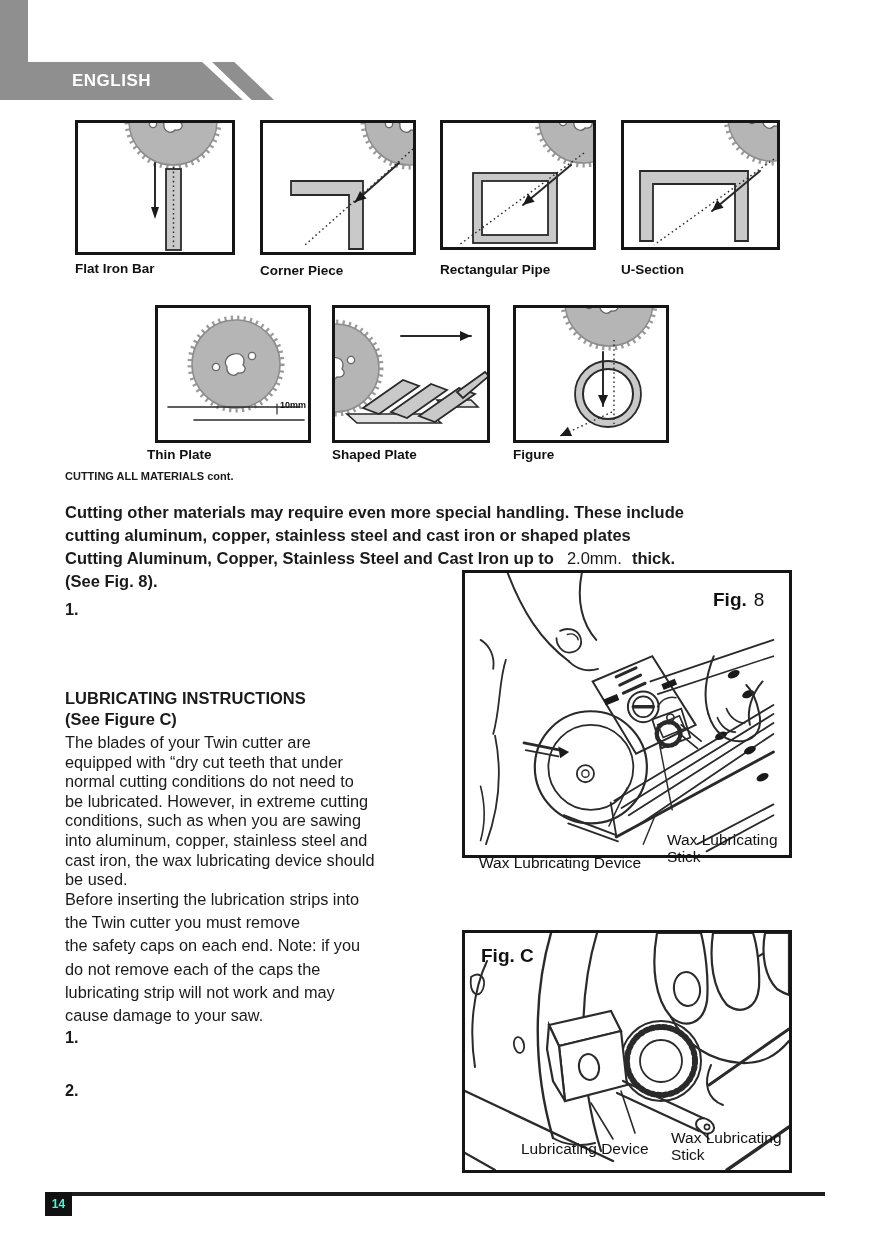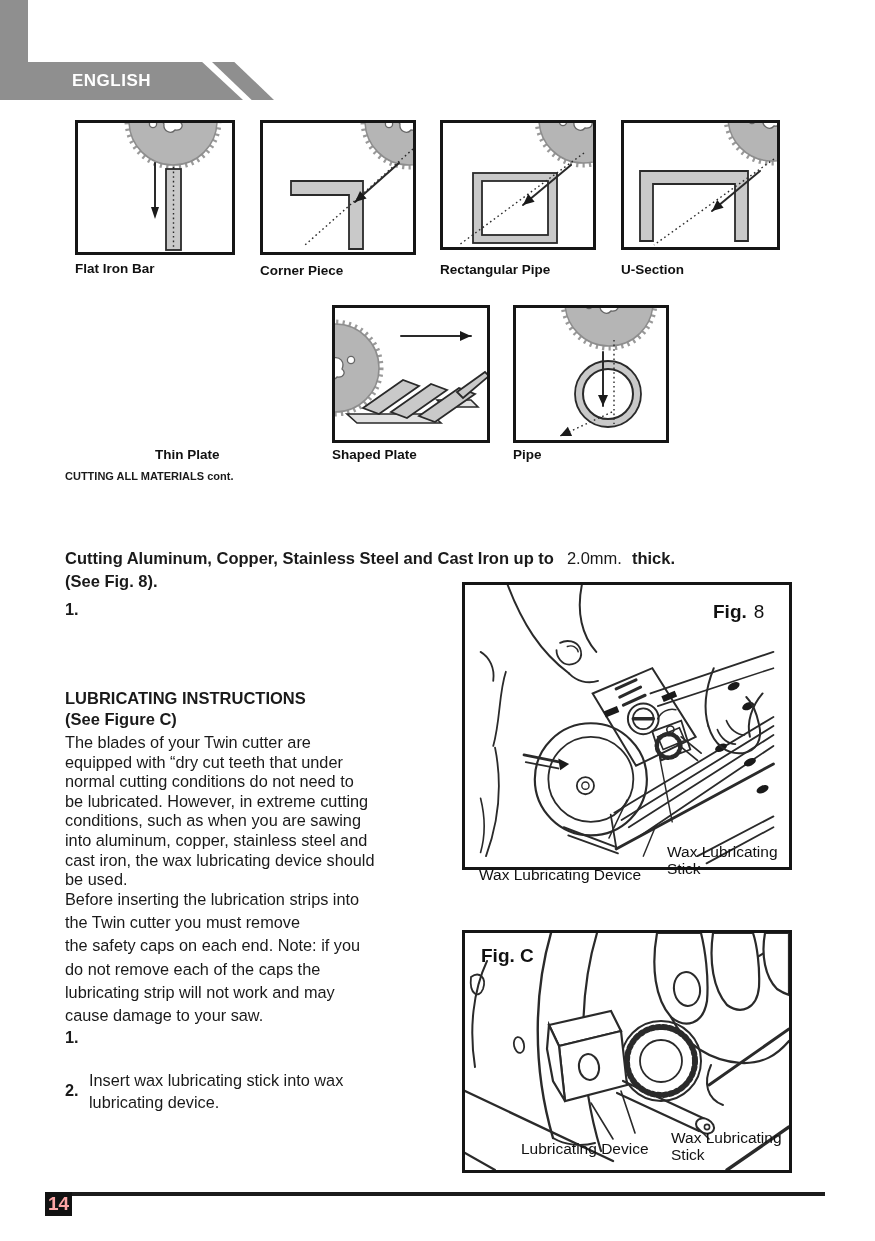--- a/index.html
+++ b/index.html
@@ -39,21 +39,21 @@
 
   
   .figcap{position:absolute;font-size:19px;color:#111;}
   .figcap .b{font-weight:bold;}
   .figcap .n{margin-left:7px;}
   .artlabel{position:absolute;font-size:15.5px;color:#111;white-space:pre-line;line-height:17px;}
 
   
   .foot-line{position:absolute;left:45px;top:1192px;width:780px;height:4px;background:#1c1c1c;}
   .page-num{position:absolute;left:45px;top:1192px;width:27px;height:24px;background:#111;
-            color:#fca5a5;font-weight:bold;font-size:19px;display:flex;align-items:center;justify-content:center;}
+            color:#5eead4;font-weight:bold;font-size:12px;display:flex;align-items:center;justify-content:center;}
 
   
   .ln{stroke:#2a2a2a;fill:none;stroke-linecap:round;}
   .dot{stroke:#2a2a2a;fill:none;stroke-dasharray:1.6 3;stroke-width:1.4;}
   .mat{fill:#c9c9c9;stroke:#2a2a2a;stroke-width:1.8;}
   .matl{fill:#e2e2e2;stroke:#2a2a2a;stroke-width:1.6;}
   .wht{fill:#fff;stroke:#2a2a2a;}
   .ink{fill:#1a1a1a;stroke:none;}
 </style>
 </head>
@@ -114,20 +114,29 @@
       <line x1="150" y1="36" x2="30" y2="122" class="dot"></line>
       <line x1="136" y1="48" x2="88" y2="88" class="ln" stroke-width="2"></line>
       <polygon points="0,0 -11,-5 -11,5" transform="translate(88,88) rotate(140)" class="ink"></polygon>
     </svg>
   </div>
   <div class="figlabel" style="left:75px;top:261px">Flat Iron Bar</div>
   <div class="figlabel" style="left:260px;top:263px">Corner Piece</div>
   <div class="figlabel" style="left:440px;top:262px">Rectangular Pipe</div>
   <div class="figlabel" style="left:621px;top:262px">U-Section</div>
 
+  <div class="figbox" style="left:155px;top:305px;width:156px;height:138px">
+    <svg viewBox="0 0 150 132">
+      <use href="#blade" transform="translate(78,56)"></use>
+      <line x1="10" y1="99" x2="142" y2="99" class="ln" stroke-width="1.6"></line>
+      <line x1="119" y1="96" x2="119" y2="106" class="ln" stroke-width="1.2"></line>
+      <line x1="36" y1="112" x2="146" y2="112" class="ln" stroke-width="1.6"></line>
+    </svg>
+    <div class="inbox-note" style="left:122px;top:92px">10mm</div>
+  </div>
   <div class="figbox" style="left:332px;top:305px;width:158px;height:138px">
     <svg viewBox="0 0 152 132">
       <use href="#blade" transform="translate(0,60)"></use>
       <polygon points="12,106 96,106 106,115 22,115" class="matl"></polygon>
       <polygon points="102,92 136,92 143,99 109,99" class="matl"></polygon>
       <polygon points="28,100 68,72 84,78 44,106" class="mat"></polygon>
       <polygon points="56,104 96,76 112,82 72,110" class="mat"></polygon>
       <polygon points="84,108 124,80 140,86 100,114" class="mat"></polygon>
       <polygon points="122,84 150,64 154,68 128,90" class="mat"></polygon>
       <line x1="66" y1="28" x2="136" y2="28" class="ln" stroke-width="2"></line>
@@ -139,26 +148,28 @@
       <use href="#blade" transform="translate(93,-6)"></use>
       <circle cx="92" cy="86" r="33" class="mat" stroke-width="2"></circle>
       <circle cx="92" cy="86" r="25" class="wht" stroke-width="2"></circle>
       <line x1="98" y1="32" x2="98" y2="116" class="dot"></line>
       <line x1="87" y1="44" x2="87" y2="98" class="ln" stroke-width="2"></line>
       <polygon points="0,0 -11,-5 -11,5" transform="translate(87,98) rotate(90)" class="ink"></polygon>
       <line x1="96" y1="104" x2="44" y2="128" class="dot"></line>
       <polygon points="0,0 -11,-5 -11,5" transform="translate(44,128) rotate(155)" class="ink"></polygon>
     </svg>
   </div>
-  <div class="figlabel" style="left:155px;top:447px">Thin Plate</div>
+  <div class="figlabel" style="left:147px;top:447px">Thin Plate</div>
   <div class="figlabel" style="left:332px;top:447px">Shaped Plate</div>
-  <div class="figlabel" style="left:513px;top:447px">Pipe</div>
+  <div class="figlabel" style="left:513px;top:447px">Figure</div>
 
   <div class="h1" style="left:65px;top:470px">CUTTING ALL MATERIALS cont.</div>
 
+  <div class="intro">Cutting other materials may require even more special handling. These include
+cutting aluminum, copper, stainless steel and cast iron or shaped plates</div>
   <div class="intro-l3"><span class="b">Cutting Aluminum, Copper, Stainless Steel and Cast Iron up to</span><span class="v">2.0mm.</span><span class="e">thick.</span></div>
 
   <div class="seefig">(See Fig. 8).</div>
 
   <div class="hang" style="top:599px;line-height:21.5px">
     <span class="num">1.</span>
   </div>
 
   <div class="h2">LUBRICATING INSTRUCTIONS
 (See Figure C)</div>
@@ -173,28 +184,26 @@
 equipped with “dry cut teeth that under
 normal cutting conditions do not need to
 be lubricated. However, in extreme cutting
 conditions, such as when you are sawing
 into aluminum, copper, stainless steel and
 cast iron, the wax lubricating device should
 be used.</div>
 
   <div class="hang" style="top:1027px;line-height:21.5px">
     <span class="num">1.</span>
-    <span class="body">Insert wax lubricating stick into wax
-lubricating device.</span>
   </div>
   <div class="hang" style="top:1078px;line-height:24.5px">
     <span class="num">2.</span>
   </div>
 
-  <div class="figbox" style="left:462px;top:582px;width:330px;height:288px">
+  <div class="figbox" style="left:462px;top:570px;width:330px;height:288px">
     <svg viewBox="0 0 324 312">
 
       <path d="M30,0 C46,42 66,74 98,98" class="ln" stroke-width="2.2"></path>
       <path d="M112,0 C106,30 112,56 128,74" class="ln" stroke-width="2.2"></path>
       <path d="M98,98 C106,106 118,110 130,106" class="ln" stroke-width="2"></path>
       <path d="M88,64 C96,60 106,62 110,70 C114,80 108,88 98,88 C90,88 84,80 84,72" class="ln" stroke-width="2"></path>
       <path d="M96,68 C102,66 107,69 108,74" class="ln" stroke-width="1.6"></path>
       <path d="M0,74 C10,80 16,92 14,106" class="ln" stroke-width="2"></path>
       <path d="M28,96 C20,120 22,150 14,178" class="ln" stroke-width="2"></path>
       <path d="M16,180 C24,220 20,262 6,300" class="ln" stroke-width="2"></path>

